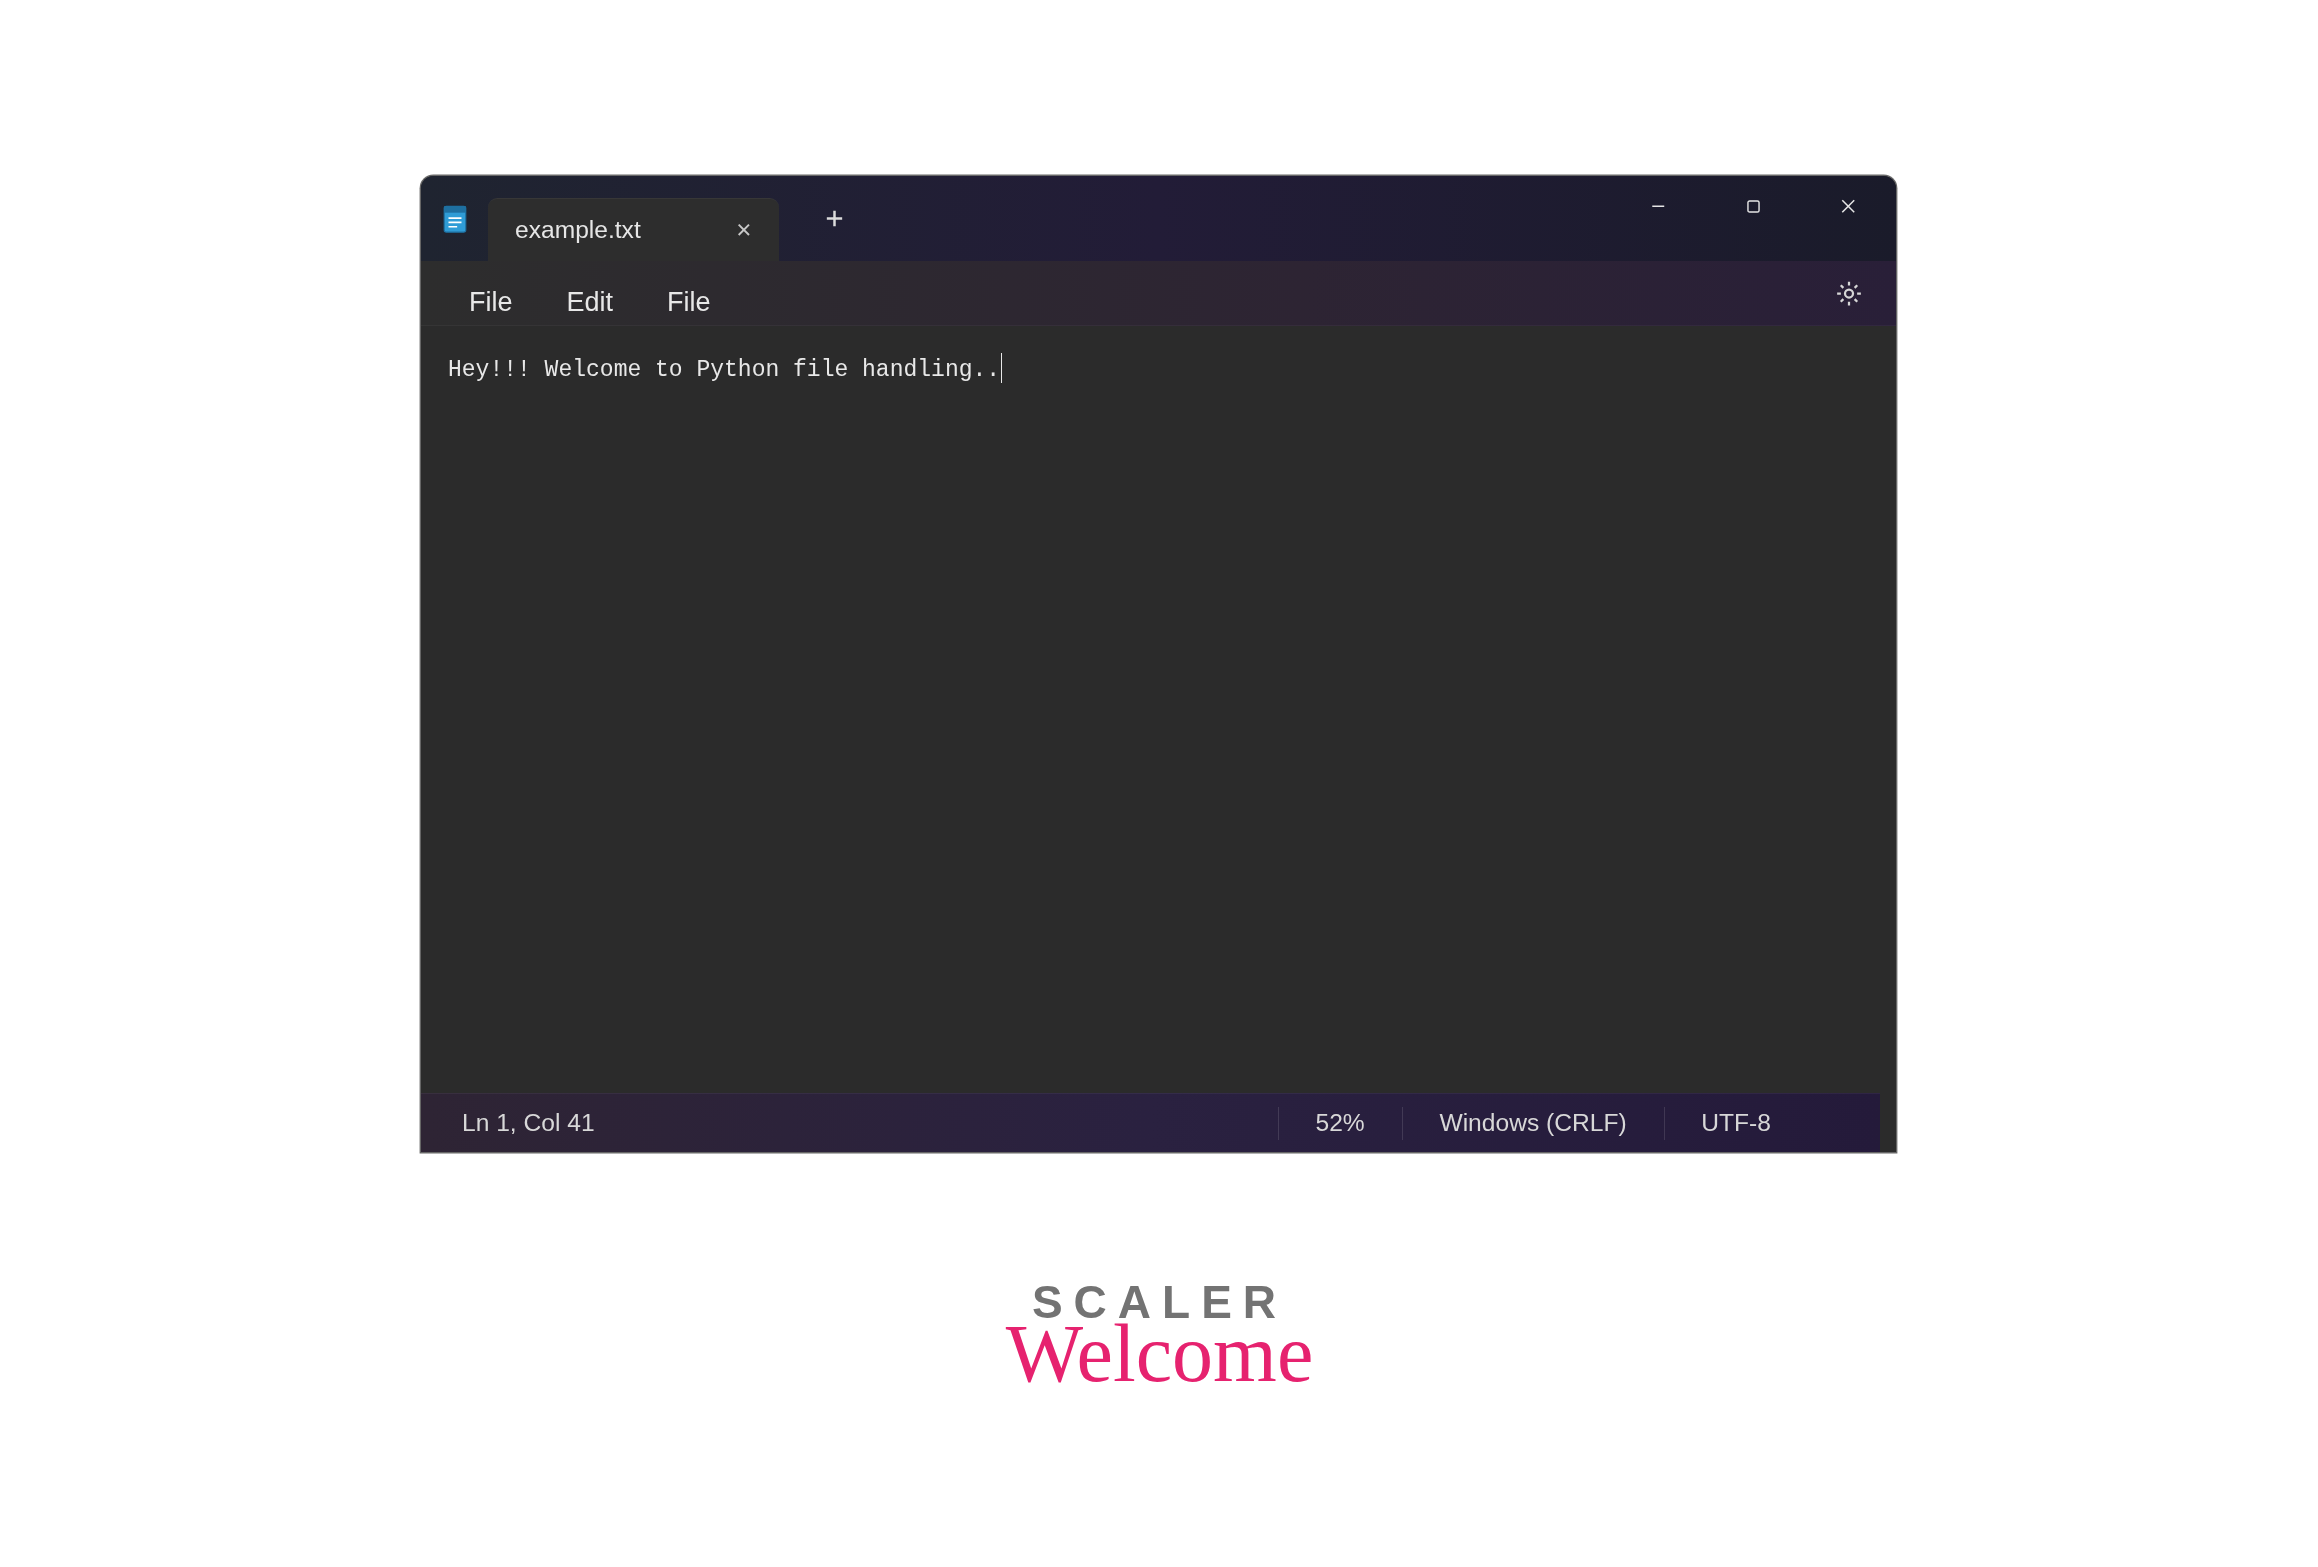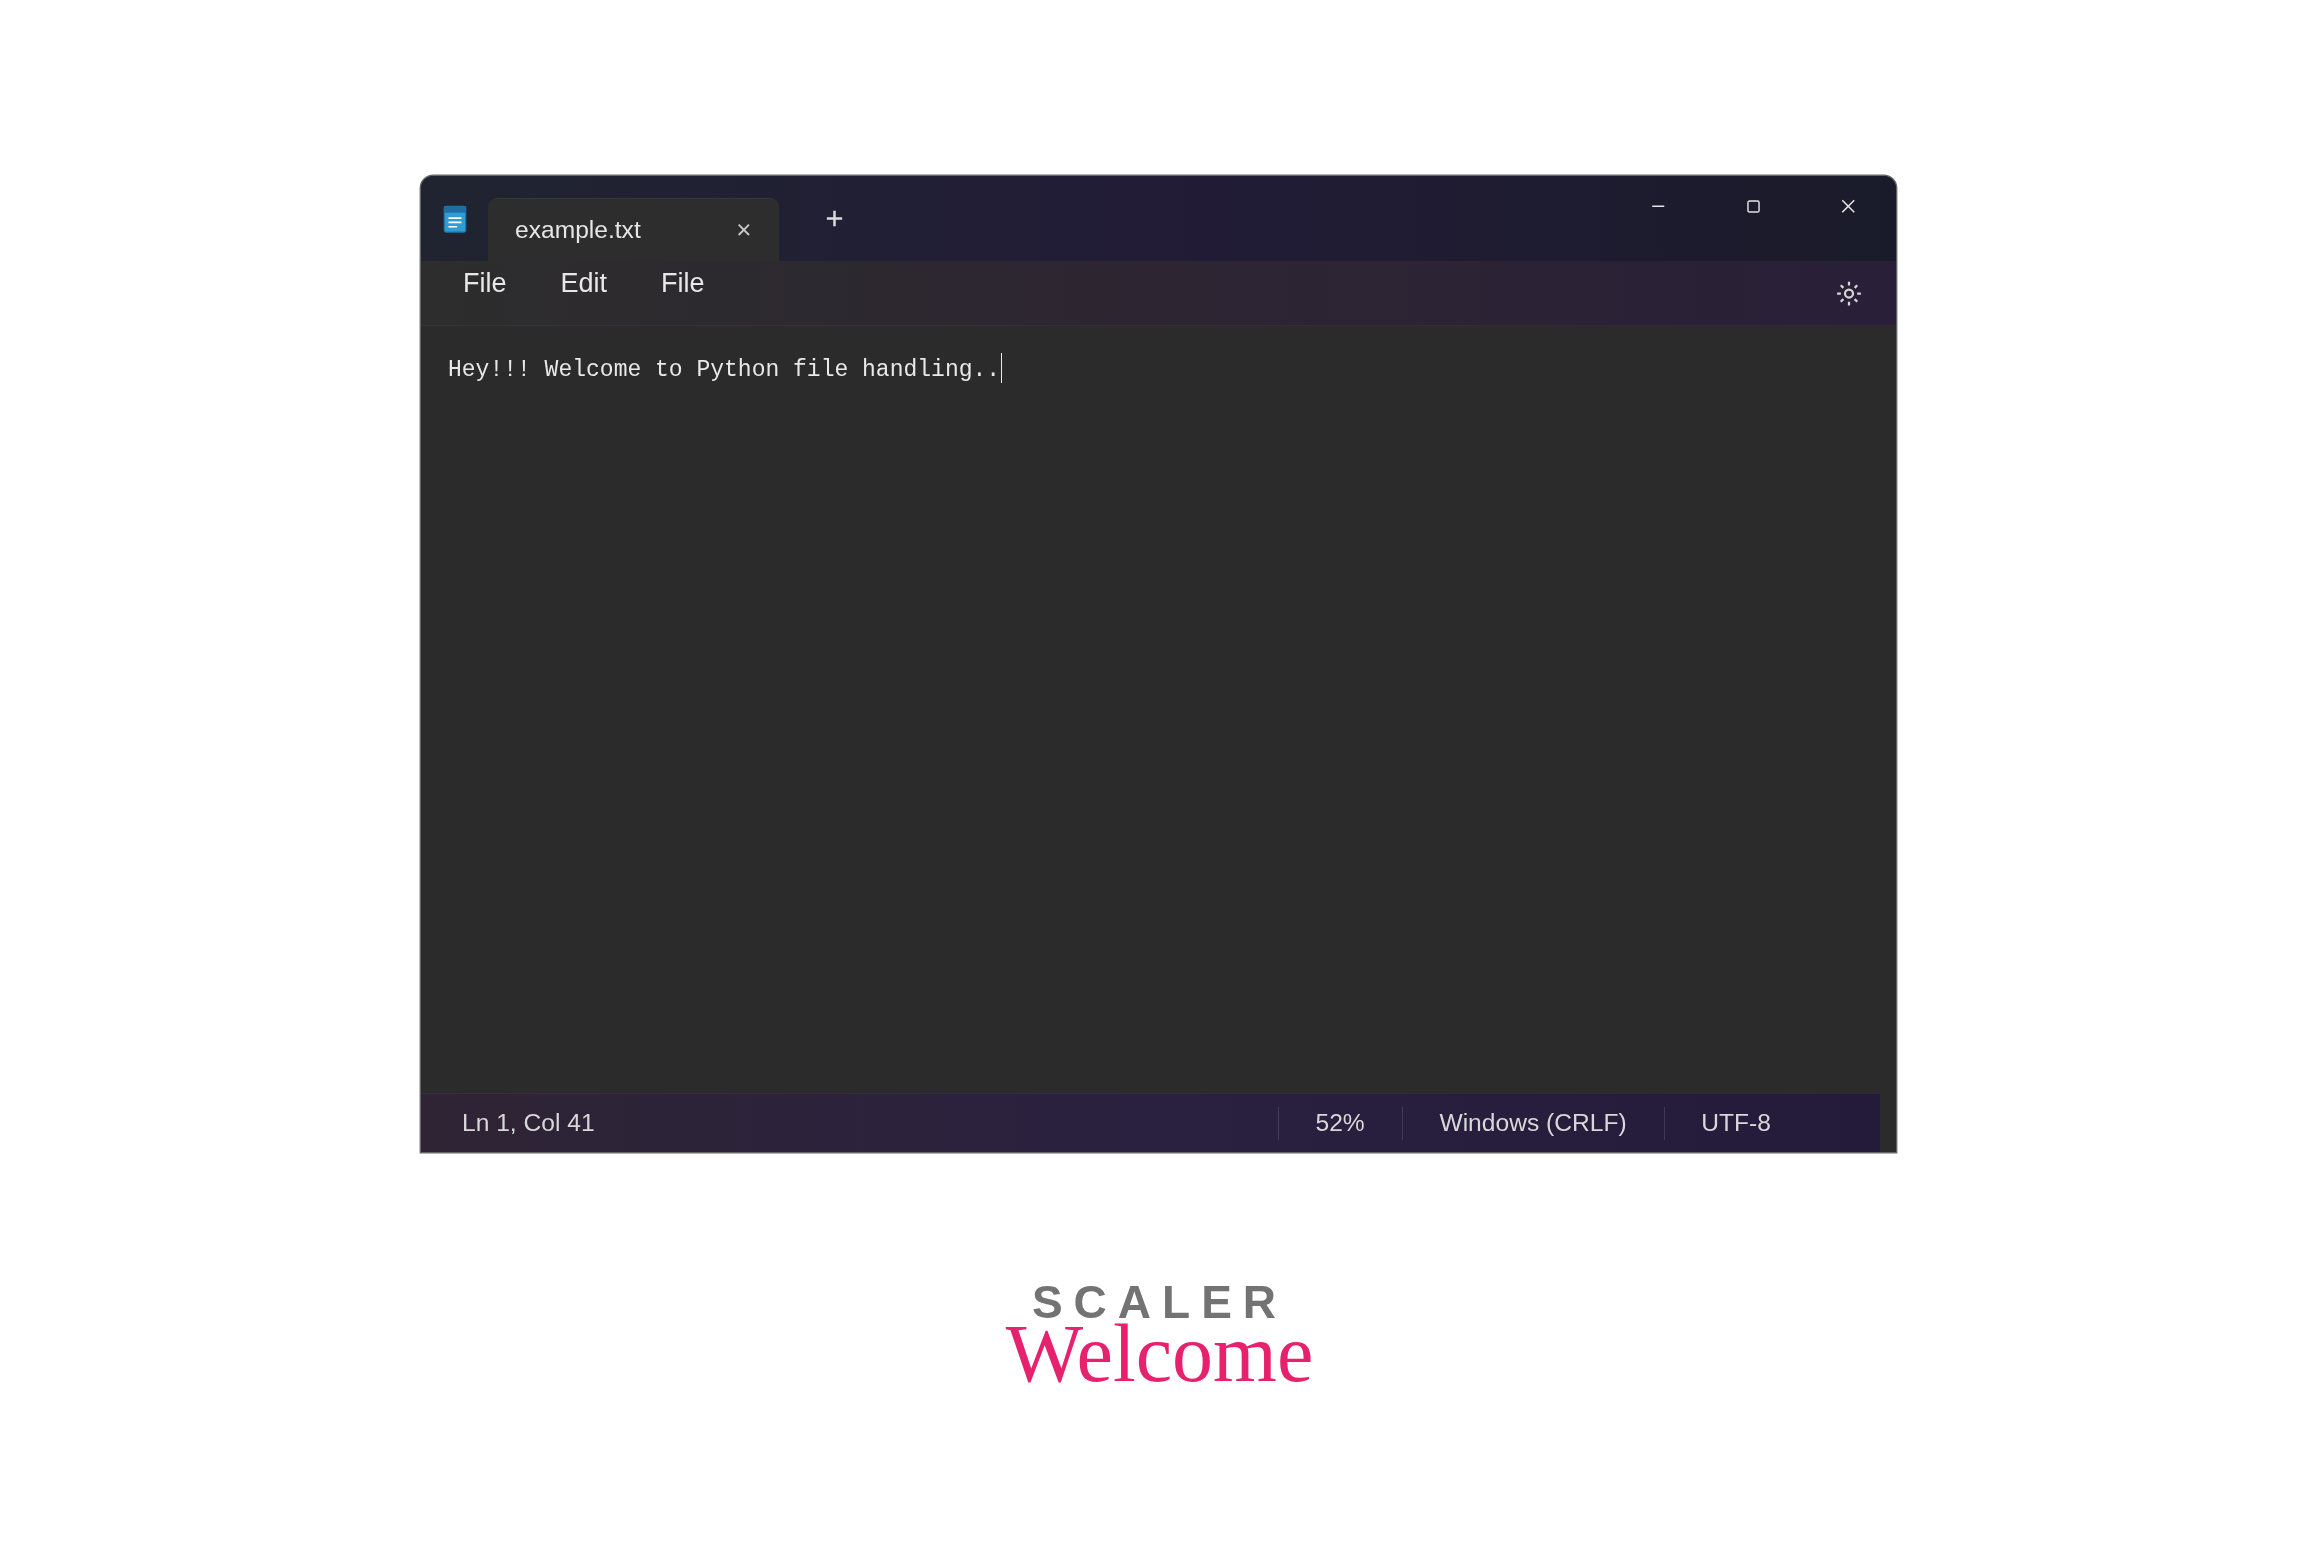--- a/index.html
+++ b/index.html
@@ -87,22 +87,22 @@
     color: #e6e6e6;
     cursor: pointer;
   }
   .win-btn svg { stroke: currentColor; fill: none; }
 
   
   .menubar {
     height: 65px;
     background: linear-gradient(90deg, #2d2d2d 0%, #2d2433 60%, #291f38 100%);
     display: flex;
-    align-items: flex-start;
-    padding: 0 15px;
+    align-items: flex-end;
+    padding: 0 21px;
     border-bottom: 0.7px solid rgba(255,255,255,0.04);
     position: relative;
   }
   .menu-item {
     color: #e8e8e8;
     font-size: 27px;
     padding: 6.8px 27px;
     cursor: pointer;
   }
   .settings-btn {

